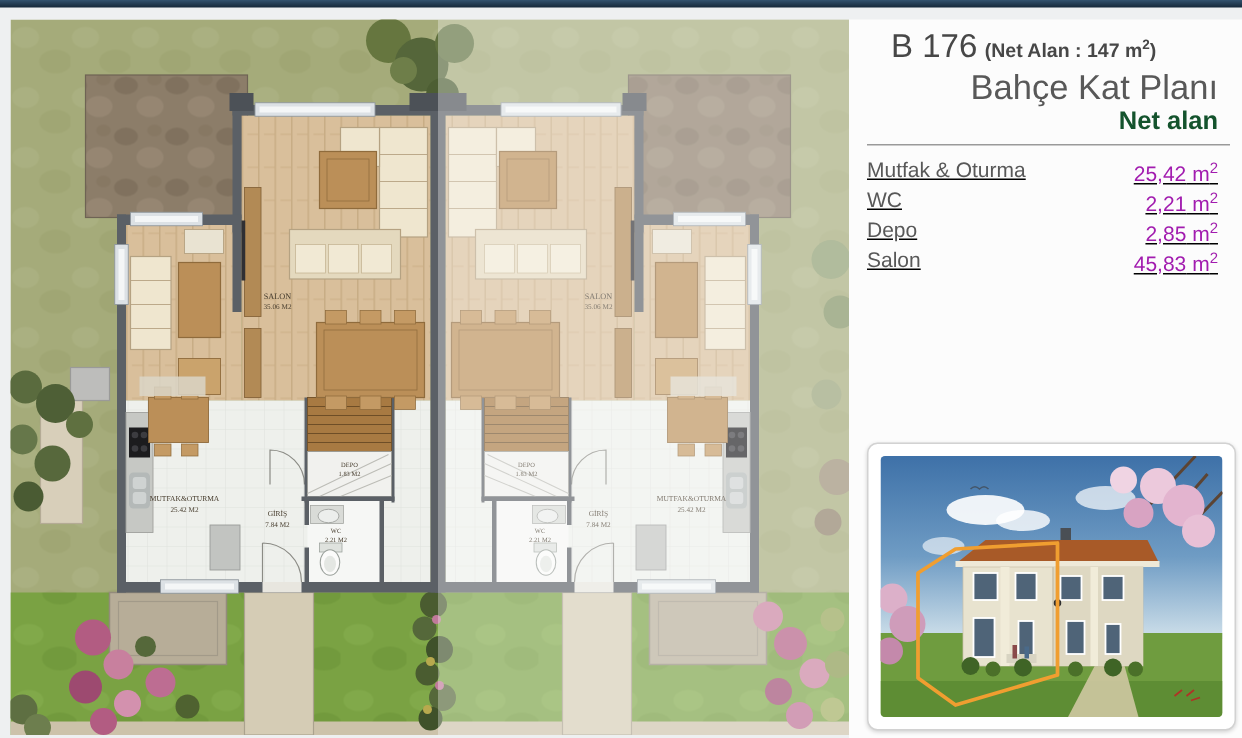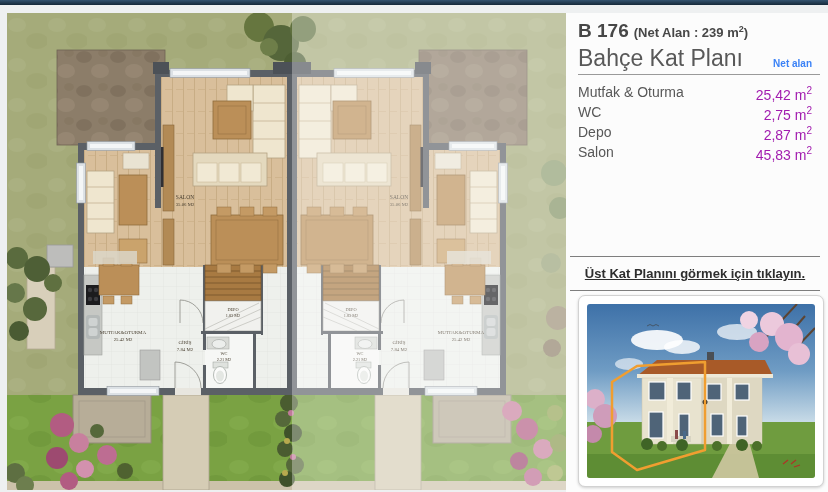--- a/index.html
+++ b/index.html
@@ -5,28 +5,28 @@
   html,body{margin:0;padding:0;}
   body{background:#eef0f1;font-family:"Liberation Sans",sans-serif;}
   .page{position:relative;width:828px;height:492px;overflow:hidden;background:#eef0f1;}
   .topbar{position:absolute;top:0;left:0;width:828px;height:5px;
           background:linear-gradient(#33536f,#152839);}
   .plan{position:absolute;left:7px;top:13px;width:559px;height:477px;}
   .plan svg{display:block;}
 
   .panel{position:absolute;left:566px;top:13px;width:262px;height:479px;background:#fcfcfc;}
   .panel-head{padding:6px 16px 0 12px;}
-  .unit-title{font-size:19px;font-weight:bold;color:#474747;line-height:24px;}
+  .unit-title{font-size:22px;font-weight:normal;color:#474747;line-height:24px;margin-left:16px;}
   .unit-note{font-size:13px;font-weight:bold;color:#474747;margin-left:5px;}
   .unit-note sup{font-size:9px;}
-  .sub-row{display:flex;justify-content:space-between;align-items:flex-end;margin-top:2px;}
+  .sub-row{display:flex;justify-content:space-between;align-items:flex-end;margin-top:2px;flex-direction:column;}
   .plan-subtitle{font-size:23px;color:#585858;line-height:26px;}
-  .area-col{font-size:10px;font-weight:bold;color:#3b82f6;padding-bottom:2px;}
+  .area-col{font-size:17px;font-weight:bold;color:#14532d;padding-bottom:2px;}
   .head-rule{border:none;border-top:1px solid #9a9a9a;margin:3px 8px 0 12px;}
-  .rooms{margin:7px 16px 0 12px;}
+  .rooms{margin:7px 16px 0 12px;text-decoration:underline;}
   .room-row{display:flex;justify-content:space-between;align-items:baseline;height:20px;}
   .room-label{font-size:14px;color:#585858;}
   .room-value{font-size:14px;color:#a21caf;position:relative;top:3px;white-space:pre;}
   .room-value sup{font-size:10px;}
   .link-box{position:absolute;left:4px;right:8px;top:243px;text-align:center;
             border-top:1px solid #7e7e7e;border-bottom:1px solid #7e7e7e;padding:7px 0 8px;}
   .floor-link{font-size:13px;font-weight:bold;color:#2e2e2e;text-decoration:underline;cursor:pointer;}
   .thumb{position:absolute;left:12px;top:282px;width:244px;height:190px;background:#fff;
          border:1px solid #d2d2d2;border-radius:7px;box-shadow:0 1px 3px rgba(0,0,0,.18);
          display:flex;align-items:center;justify-content:center;cursor:pointer;}
@@ -267,51 +267,48 @@
         <text class="plan-label" x="353" y="348" font-size="4.3">2.21 M2</text>
       </g>
 
       <rect x="285" y="0" width="274" height="477" fill="#ffffff" opacity="0.33"></rect>
     </svg>
   </div>
 
   <div class="panel">
     <div class="panel-head">
       <div>
-        <span class="unit-title">B 176</span><span class="unit-note"><span>(Net Alan : 239 m</span><sup>2</sup><span>)</span></span>
+        <span class="unit-title">B 176</span><span class="unit-note"><span>(Net Alan : 147 m</span><sup>2</sup><span>)</span></span>
       </div>
       <div class="sub-row">
         <span class="plan-subtitle">Bahçe Kat Planı</span>
         <span class="area-col">Net alan</span>
       </div>
     </div>
     <hr class="head-rule">
 
     <div class="rooms">
       <div class="room-row">
         <span class="room-label">Mutfak &amp; Oturma</span>
         <span class="room-value"><span>25,42</span><span> m</span><sup>2</sup></span>
       </div>
       <div class="room-row">
         <span class="room-label">WC</span>
-        <span class="room-value"><span>2,75</span><span> m</span><sup>2</sup></span>
+        <span class="room-value"><span>2,21</span><span> m</span><sup>2</sup></span>
       </div>
       <div class="room-row">
         <span class="room-label">Depo</span>
-        <span class="room-value"><span>2,87</span><span> m</span><sup>2</sup></span>
+        <span class="room-value"><span>2,85</span><span> m</span><sup>2</sup></span>
       </div>
       <div class="room-row">
         <span class="room-label">Salon</span>
         <span class="room-value"><span>45,83</span><span> m</span><sup>2</sup></span>
       </div>
     </div>
 
-    <div class="link-box">
-      <a class="floor-link">Üst Kat Planını görmek için tıklayın.</a>
-    </div>
 
     <a class="thumb">
       <svg width="228" height="174" viewBox="0 0 228 174">
         <defs>
           <linearGradient id="skyG" x1="0" y1="0" x2="0" y2="1">
             <stop offset="0" stop-color="#3e71a8"></stop>
             <stop offset="0.55" stop-color="#6f9cc4"></stop>
             <stop offset="1" stop-color="#cfe0ea"></stop>
           </linearGradient>
         </defs>

